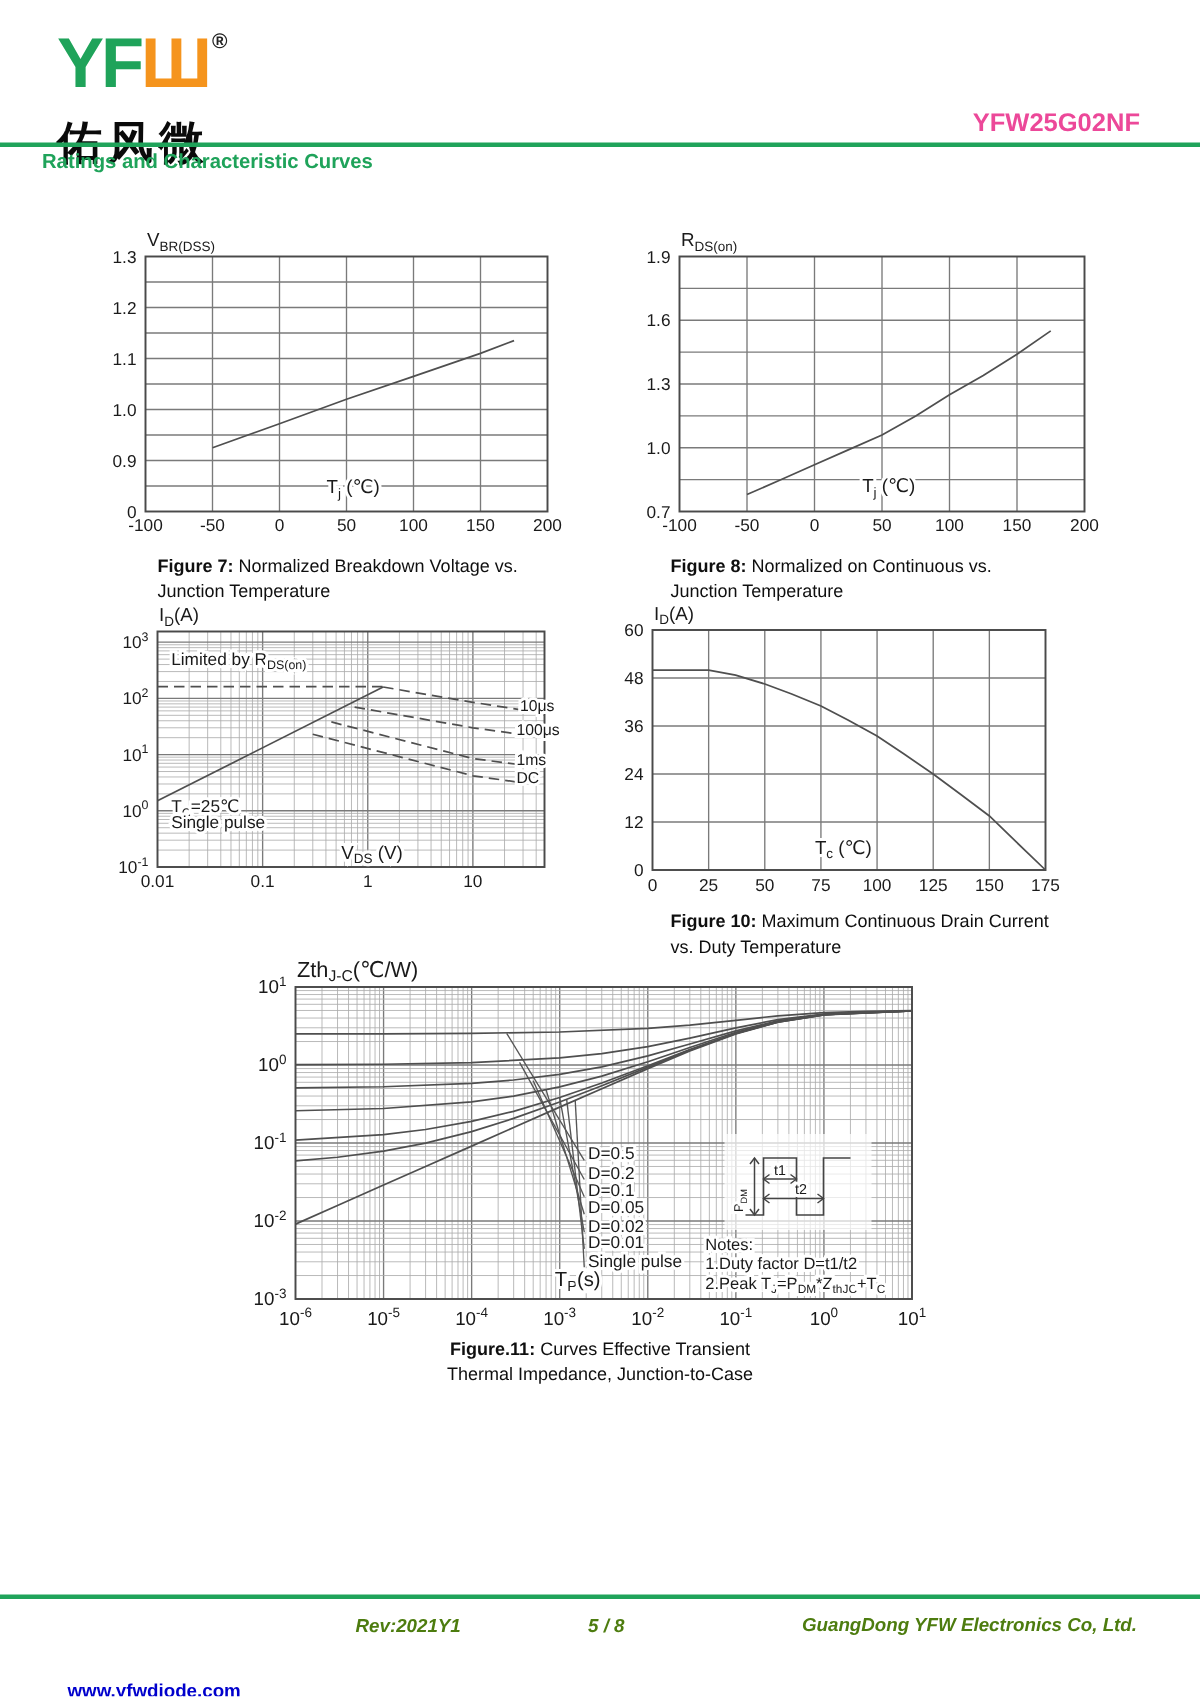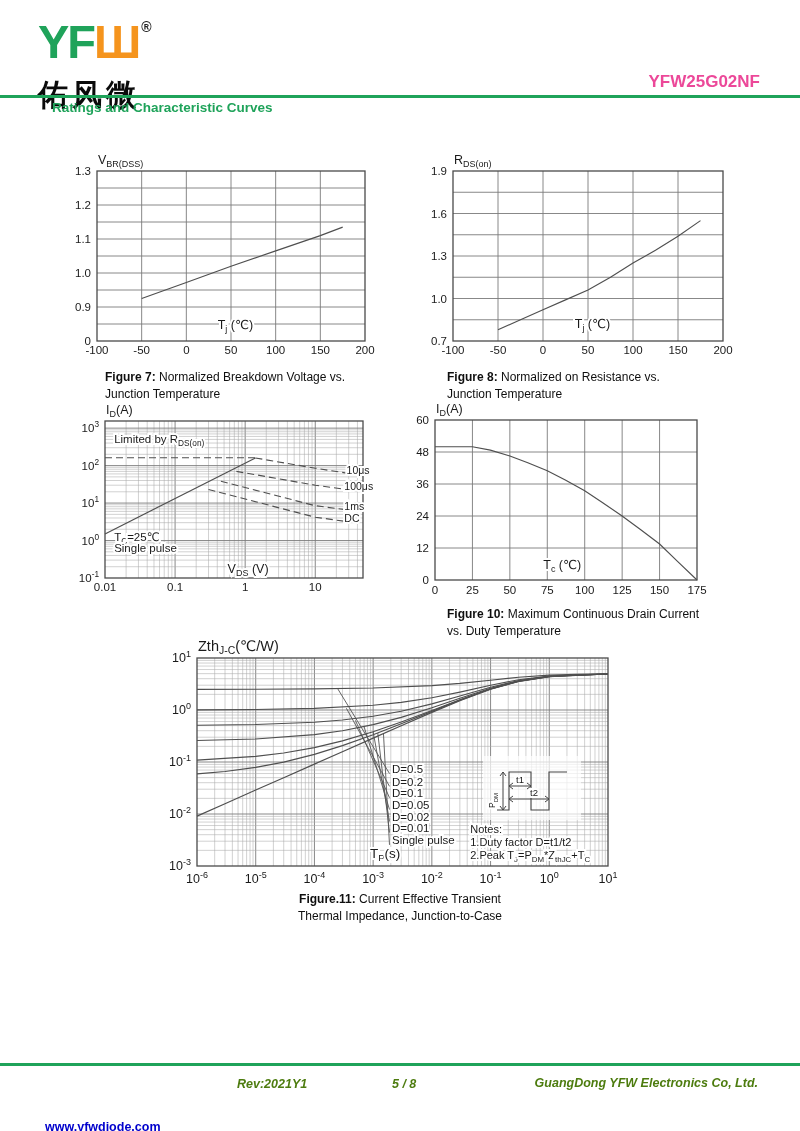--- a/index.html
+++ b/index.html
@@ -6,21 +6,21 @@
   .page{position:relative;width:800px;height:1131px;background:#fff;overflow:hidden;
         font-family:"Liberation Sans",sans-serif;color:#111;}
   
   .logo{position:absolute;left:38px;top:2px;line-height:50px;}
   .lg-yf{color:var(--green);font-weight:bold;font-size:47px;letter-spacing:-2px;}
   .lg-w{color:var(--orange);font-weight:bold;font-size:47px;}
   .lg-reg{font-size:14px;vertical-align:26px;color:#222;font-weight:bold;}
   .lg-cn{font-size:30px;font-weight:bold;letter-spacing:4px;line-height:34px;color:#0a0a0a;}
   .part{position:absolute;right:40px;top:72px;font-size:17px;font-weight:bold;color:#ec4899;}
   .rule{position:absolute;left:0;top:95px;width:800px;height:3px;background:var(--green);}
-  .section{position:absolute;left:52px;top:100px;font-size:13.5px;font-weight:bold;color:var(--green);}
+  .section{position:absolute;left:28px;top:100px;font-size:13.5px;font-weight:bold;color:var(--green);}
   
   .chart{position:absolute;}
   .chart text{font-family:"Liberation Sans","DejaVu Sans",sans-serif;}
   
   .cap{position:absolute;font-size:12px;line-height:16.5px;color:#0f0f0f;}
   .cap .b{font-weight:bold;}
   .cap-center{text-align:center;}
   
   .frule{position:absolute;left:0;top:1063px;width:800px;height:3px;background:var(--green);}
   .fitem{position:absolute;font-size:12.5px;font-weight:bold;color:#4d7c0f;white-space:nowrap;font-style:italic;}
@@ -104,21 +104,21 @@
       <text x="49" y="192" text-anchor="end" font-size="11.5" fill="#1a1a1a"><tspan dy="0">0.7</tspan></text>
       <text x="49" y="149.5" text-anchor="end" font-size="11.5" fill="#1a1a1a"><tspan dy="0">1.0</tspan></text>
       <text x="49" y="106.99999999999999" text-anchor="end" font-size="11.5" fill="#1a1a1a"><tspan dy="0">1.3</tspan></text>
       <text x="49" y="64.49999999999997" text-anchor="end" font-size="11.5" fill="#1a1a1a"><tspan dy="0">1.6</tspan></text>
       <text x="49" y="22" text-anchor="end" font-size="11.5" fill="#1a1a1a"><tspan dy="0">1.9</tspan></text>
       <text x="194.5" y="175.25" text-anchor="middle" font-size="12.5" fill="#1a1a1a" stroke="#fff" stroke-width="4" paint-order="stroke"><tspan dy="0">T</tspan><tspan dy="3" font-size="72%">j</tspan><tspan dy="-3"> (℃)</tspan></text>
       <text x="56" y="11" text-anchor="start" font-size="12.5" fill="#1a1a1a"><tspan dy="0">R</tspan><tspan dy="3" font-size="72%">DS(on)</tspan></text>
     </svg>
   <div class="cap" style="left:447px;top:369px;width:292px">
     <span class="b">Figure 8:</span>
-    <span>Normalized on Resistance vs.</span><br>
+    <span>Normalized on Continuous vs.</span><br>
     <span>Junction Temperature</span>
   </div>
 
   <svg class="chart" style="left:45px;top:400px" width="340" height="200">
       <line x1="81.09770424517907" y1="21" x2="81.09770424517907" y2="178" stroke="#ababab" stroke-width="0.55"></line>
       <line x1="93.43907007991436" y1="21" x2="93.43907007991436" y2="178" stroke="#ababab" stroke-width="0.55"></line>
       <line x1="102.19540849035813" y1="21" x2="102.19540849035813" y2="178" stroke="#ababab" stroke-width="0.55"></line>
       <line x1="108.98735222450563" y1="21" x2="108.98735222450563" y2="178" stroke="#ababab" stroke-width="0.55"></line>
       <line x1="114.53677432509342" y1="21" x2="114.53677432509342" y2="178" stroke="#ababab" stroke-width="0.55"></line>
       <line x1="119.22874385681905" y1="21" x2="119.22874385681905" y2="178" stroke="#ababab" stroke-width="0.55"></line>
@@ -393,21 +393,21 @@
       <polyline points="377,145 381,148 377,151" fill="none" stroke="#444"></polyline>
       <line x1="359" y1="161" x2="399" y2="161" stroke="#444" stroke-width="1"></line>
       <polyline points="363,158 359,161 363,164" fill="none" stroke="#444"></polyline>
       <polyline points="395,158 399,161 395,164" fill="none" stroke="#444"></polyline>
       <text x="345" y="170" text-anchor="start" font-size="8.5" fill="#1a1a1a" stroke="#fff" stroke-width="4" paint-order="stroke" transform="rotate(-90 345 170)"><tspan dy="0">P</tspan><tspan dy="3" font-size="72%">DM</tspan></text>
       <text x="370" y="145" text-anchor="middle" font-size="9.5" fill="#1a1a1a" stroke="#fff" stroke-width="4" paint-order="stroke"><tspan dy="0">t1</tspan></text>
       <text x="384" y="158" text-anchor="middle" font-size="9.5" fill="#1a1a1a" stroke="#fff" stroke-width="4" paint-order="stroke"><tspan dy="0">t2</tspan></text>
     </svg>
   <div class="cap cap-center" style="left:150px;top:891px;width:500px">
     <span class="b">Figure.11:</span>
-    <span>Current Effective Transient</span><br>
+    <span>Curves Effective Transient</span><br>
     <span>Thermal Impedance, Junction-to-Case</span>
   </div>
 
   <div class="frule"></div>
   <a class="flink" style="left:45px;top:1120px">www.yfwdiode.com</a>
   <span class="fitem" style="left:237px;top:1077px">Rev:2021Y1</span>
   <span class="fitem" style="left:392px;top:1077px">5 / 8</span>
   <span class="fitem" style="right:42px;top:1076px">GuangDong YFW Electronics Co, Ltd.</span>
 
 </div>

